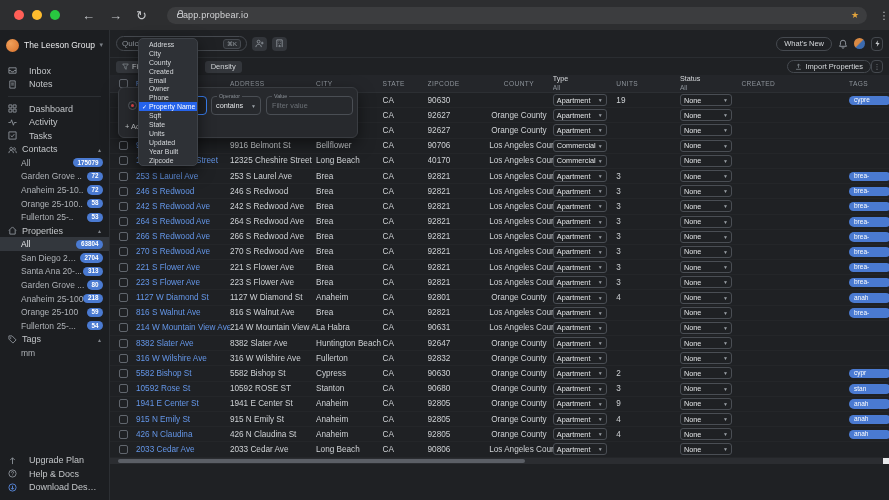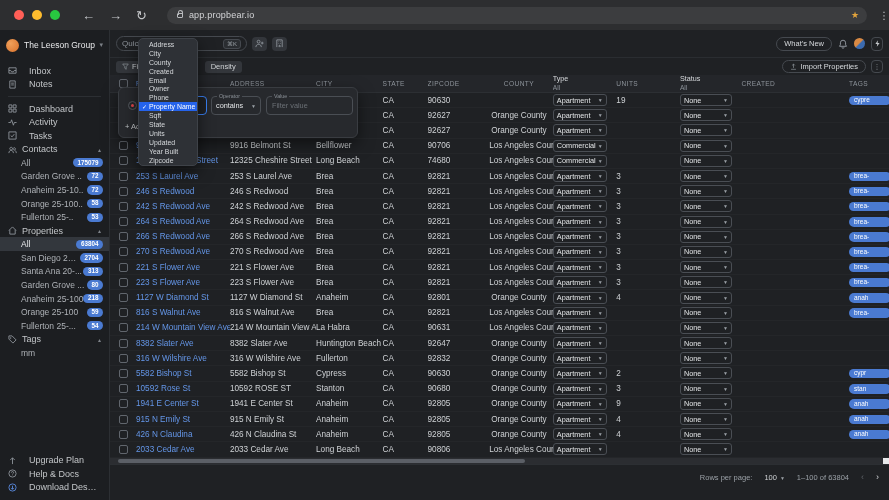--- a/index.html
+++ b/index.html
@@ -11,21 +11,21 @@
   .chrome { position:absolute; top:0; left:0; width:889px; height:30px; background:#2d2e30; display:flex; align-items:center; }
   .lights { display:flex; gap:8px; margin-left:14px; }
   .light { width:10px; height:10px; border-radius:50%; }
   .l-red{background:#ff5f57;} .l-yellow{background:#febc2e;} .l-green{background:#28c840;}
   .navbtns { display:flex; gap:14px; margin-left:22px; color:#c4c6c9; font-size:13px; }
   .navbtns span { cursor:default; line-height:1; }
   .urlbar { position:relative; margin-left:20px; width:714px; height:17px; background:#3c3d3f; border-radius:9px;
     display:flex; align-items:center; color:#d4d5d7; font-size:9px; }
   .lock { width:6px; height:5px; border:1px solid #b9bbbe; border-radius:1px; margin-left:10px; position:relative; }
   .lock:before { content:""; position:absolute; top:-4px; left:0.5px; width:3px; height:4px; border:1px solid #b9bbbe; border-bottom:none; border-radius:3px 3px 0 0; }
-  .url-text { margin-left:6px; letter-spacing:.2px; }
+  .url-text { letter-spacing:.2px; }
   .url-star { position:absolute; right:8px; color:#e2a43c; font-size:9px; }
   .chrome-kebab { margin-left:12px; color:#c4c6c9; font-size:10px; letter-spacing:0; }
 
   
   .app { position:absolute; top:30px; left:0; width:889px; height:470px; display:flex; }
 
   
   .sidebar { width:110px; height:470px; background:#1c1e21; border-right:1px solid #2c2f33; display:flex; flex-direction:column; font-size:9px; color:#c3c6c9; }
   .workspace { display:flex; align-items:center; height:30px; padding:0 6px; }
   .ws-avatar { width:13px; height:13px; border-radius:50%; background:radial-gradient(circle at 35% 35%, #f0a05a, #d9712b); flex:0 0 auto; }
@@ -55,21 +55,21 @@
   .search-ph { flex:1; white-space:nowrap; overflow:hidden; }
   .kbd { border:1px solid #45494f; border-radius:3px; font-size:6px; padding:0.5px 3px; color:#9aa0a6; background:#2a2d31; }
   .iconbtn { width:15px; height:14px; margin-left:5px; background:#33363b; border-radius:4px; display:flex; align-items:center; justify-content:center; }
   .mh-right { margin-left:auto; display:flex; align-items:center; gap:6px; }
   .whatsnew { height:14px; border:1px solid #45494f; border-radius:8px; color:#d6d9dc; font-size:7.5px; display:flex; align-items:center; padding:0 7px; }
   .user-avatar { width:11px; height:11px; border-radius:50%; background:linear-gradient(135deg,#d98943 0 45%, #3b6bb0 55% 100%); }
   .boltbtn { width:12px; height:14px; border:1px solid #45494f; border-radius:4px; display:flex; align-items:center; justify-content:center; }
 
   .toolbar { height:17px; display:flex; align-items:center; padding:0 6px; }
   .toolbtn { height:12px; background:#33363b; border-radius:3px; color:#cfd2d5; font-size:7.5px; display:flex; align-items:center; gap:3px; padding:0 6px; margin-right:5px; }
-  .tb-right { margin-left:auto; display:flex; align-items:center; gap:5px; }
+  .tb-right { margin-left:auto; display:flex; align-items:center; }
   .importbtn { height:13px; border:1px solid #45494f; border-radius:7px; color:#d6d9dc; font-size:7.5px; display:flex; align-items:center; gap:3px; padding:0 7px; }
   .kebabbtn { width:12px; height:13px; border:1px solid #45494f; border-radius:4px; color:#9aa0a6; font-size:7px; display:flex; align-items:center; justify-content:center; }
 
   
   .table { position:relative; flex:1; overflow:hidden; display:flex; flex-direction:column; }
   .thead { height:18px; background:#24262a; display:flex; align-items:center; border-bottom:1px solid #2c2f33; }
   .th { font-size:6.6px; letter-spacing:.4px; color:#8d939a; text-transform:uppercase; white-space:nowrap; overflow:hidden; }
   .th2 { text-transform:none; line-height:1.2; }
   .th2 .t1 { font-size:7.2px; color:#d6d9dc; letter-spacing:0; }
   .th2 .t2 { font-size:6.6px; color:#8d939a; letter-spacing:0; }
@@ -476,21 +476,21 @@
     <span class="td c-tags"></span>
   </div>
             <div class="tr">
     <span class="td c-check">
                 <span class="cb"></span>
               </span>
     <span class="td c-name">12325 Cheshire Street</span>
     <span class="td c-addr">12325 Cheshire Street</span>
     <span class="td c-city">Long Beach</span>
     <span class="td c-state">CA</span>
-    <span class="td c-zip">74680</span>
+    <span class="td c-zip">40170</span>
     <span class="td c-county">Los Angeles County</span>
     <span class="td c-type">
       <span class="sel">
                   <span>Commercial</span>
                   <span class="car">▼</span>
                 </span>
     </span>
     <span class="td c-units"></span>
     <span class="td c-status">
       <span class="sel">
@@ -995,30 +995,20 @@
     <span class="td c-created"></span>
     <span class="td c-tags"></span>
   </div>
           </div>
         <div class="hscroll">
           <span class="hthumb"></span>
           <span class="hcorner"></span>
         </div>
       </div>
 
-      <div class="footer">
-        <span>Rows per page:</span>
-        <span class="rpp-select">
-          <span>100</span>
-          <span class="car" style="font-size:5px;color:#9aa0a6;">▼</span>
-        </span>
-        <span>1–100 of 63804</span>
-        <span class="pg-chev pg-prev">‹</span>
-        <span class="pg-chev pg-next">›</span>
-      </div>
 
     </div>
   </div>
 
   <div class="filter-popover">
     <span class="fp-remove">
         <i></i>
       </span>
     <span class="fp-field"></span>
     <span class="fp-box fp-op">

